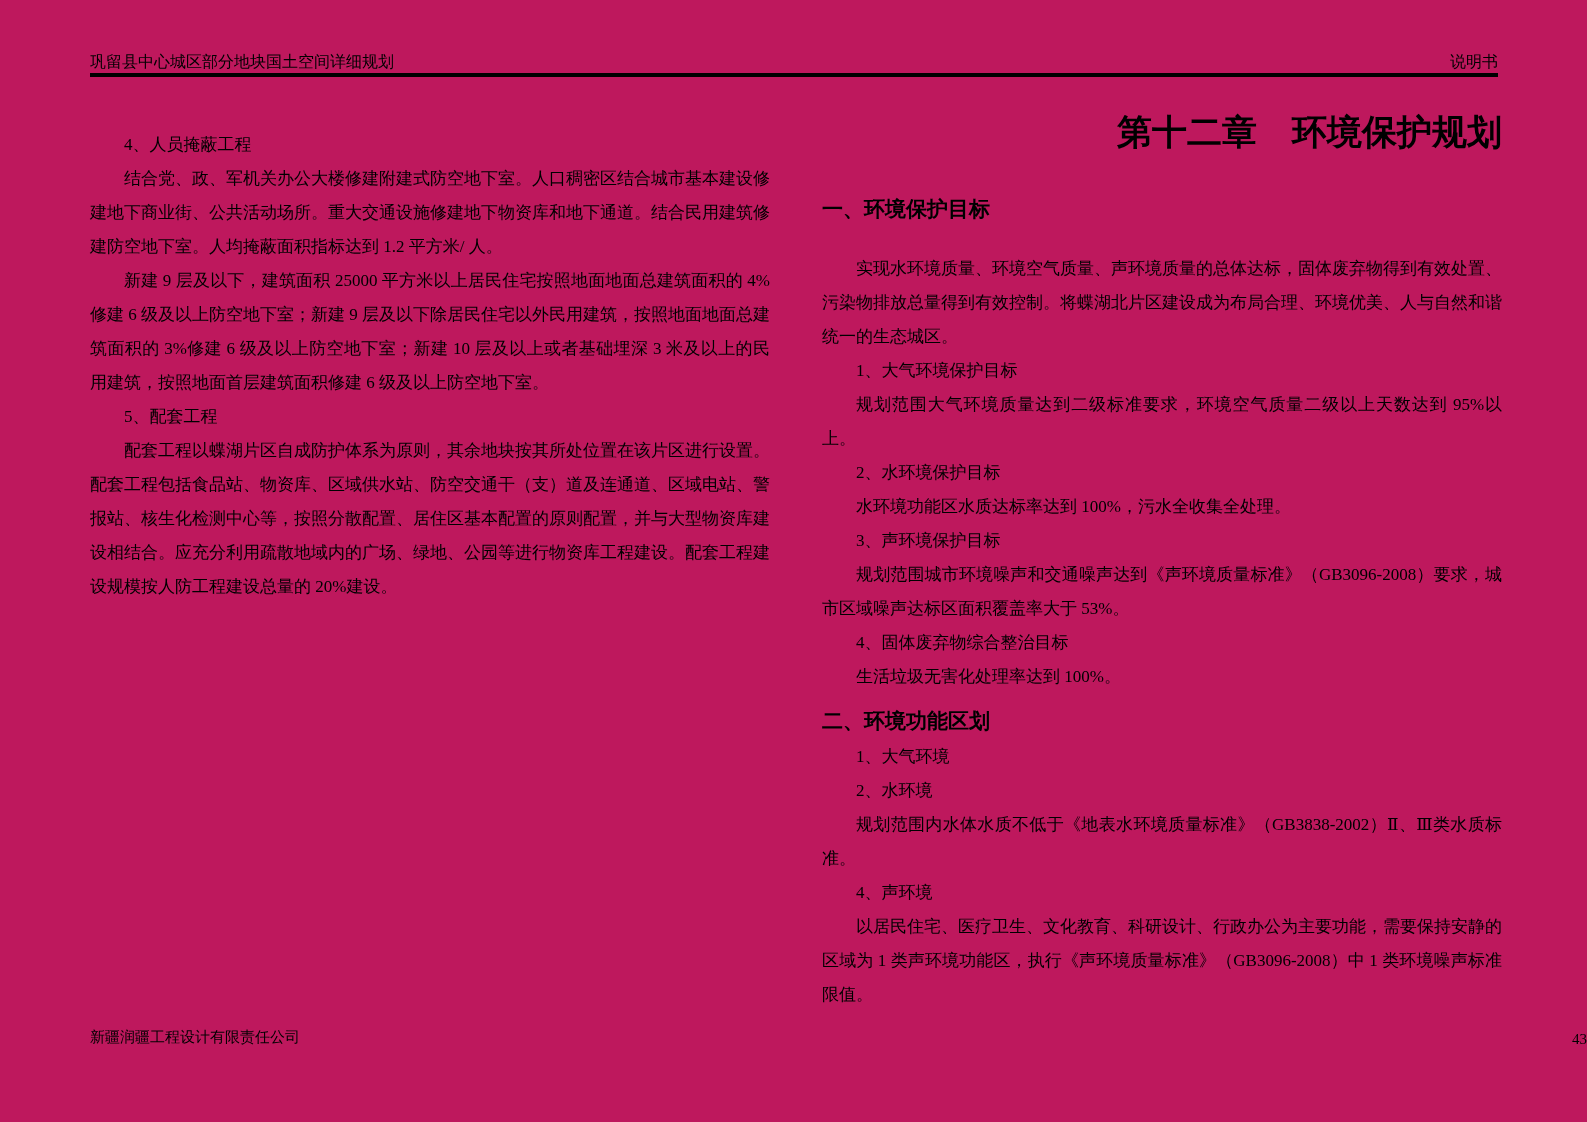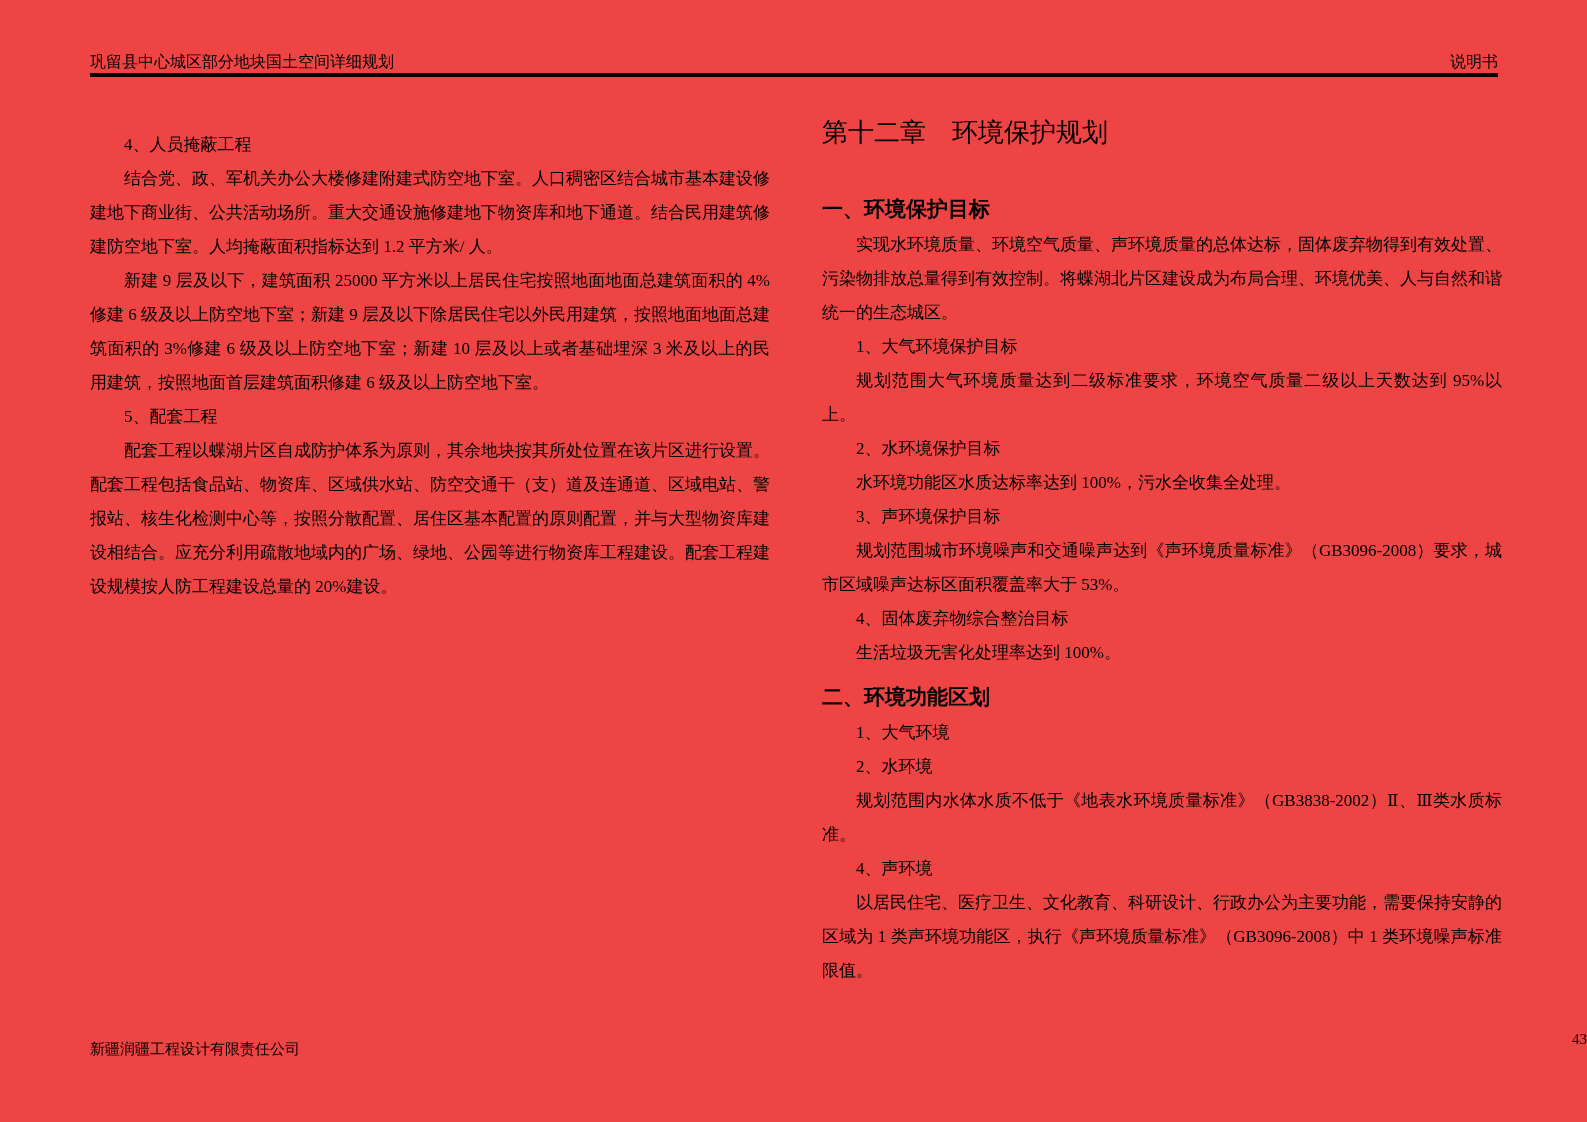--- a/index.html
+++ b/index.html
@@ -1,21 +1,21 @@
 <!DOCTYPE html>
 <html><head>
 <meta charset="utf-8">
 <style>
   * { margin: 0; padding: 0; box-sizing: border-box; }
   html, body { background: #e8e8e8; }
   .page {
     position: relative;
     width: 1587px;
     height: 1122px;
-    background: #ef4444;
+    background: #be185d;
     color: #000000;
     font-family: "Liberation Serif", "DejaVu Serif", serif;
     overflow: hidden;
   }
   
   .header {
     position: absolute;
     left: 90px;
     width: 1408px;
     top: 52px;
@@ -44,47 +44,46 @@
   }
   .col-left  { left: 90px; }
   .col-right { left: 822px; top: 112px; }
   .para {
     text-align: justify;
     text-indent: 2em;
     word-break: break-all;
   }
   .chapter-title {
     font-family: "Liberation Sans", "DejaVu Sans", sans-serif;
-    font-weight: 400;
-    font-size: 26px;
+    font-weight: 700;
+    font-size: 35px;
     line-height: 40px;
-    text-align: left;
+    text-align: right;
     text-indent: 0;
   }
   .section-heading {
     font-family: "Liberation Sans", "DejaVu Sans", sans-serif;
     font-weight: 700;
     font-size: 21px;
     line-height: 30px;
     text-indent: 0;
     margin-top: 42px;
-    margin-bottom: 4px;
+    margin-bottom: 28px;
   }
   .section-heading.second {
     margin-top: 12px;
     margin-bottom: 4px;
   }
   
   .footer-company {
     position: absolute;
     left: 90px;
     top: 1028px;
     font-size: 15px;
     line-height: 18px;
-    margin-top: 12px;
   }
   .footer-pagenum {
     position: absolute;
     left: 0;
     width: 1587px;
     top: 1030px;
     text-align: right;
     font-size: 15px;
     line-height: 18px;
   }

